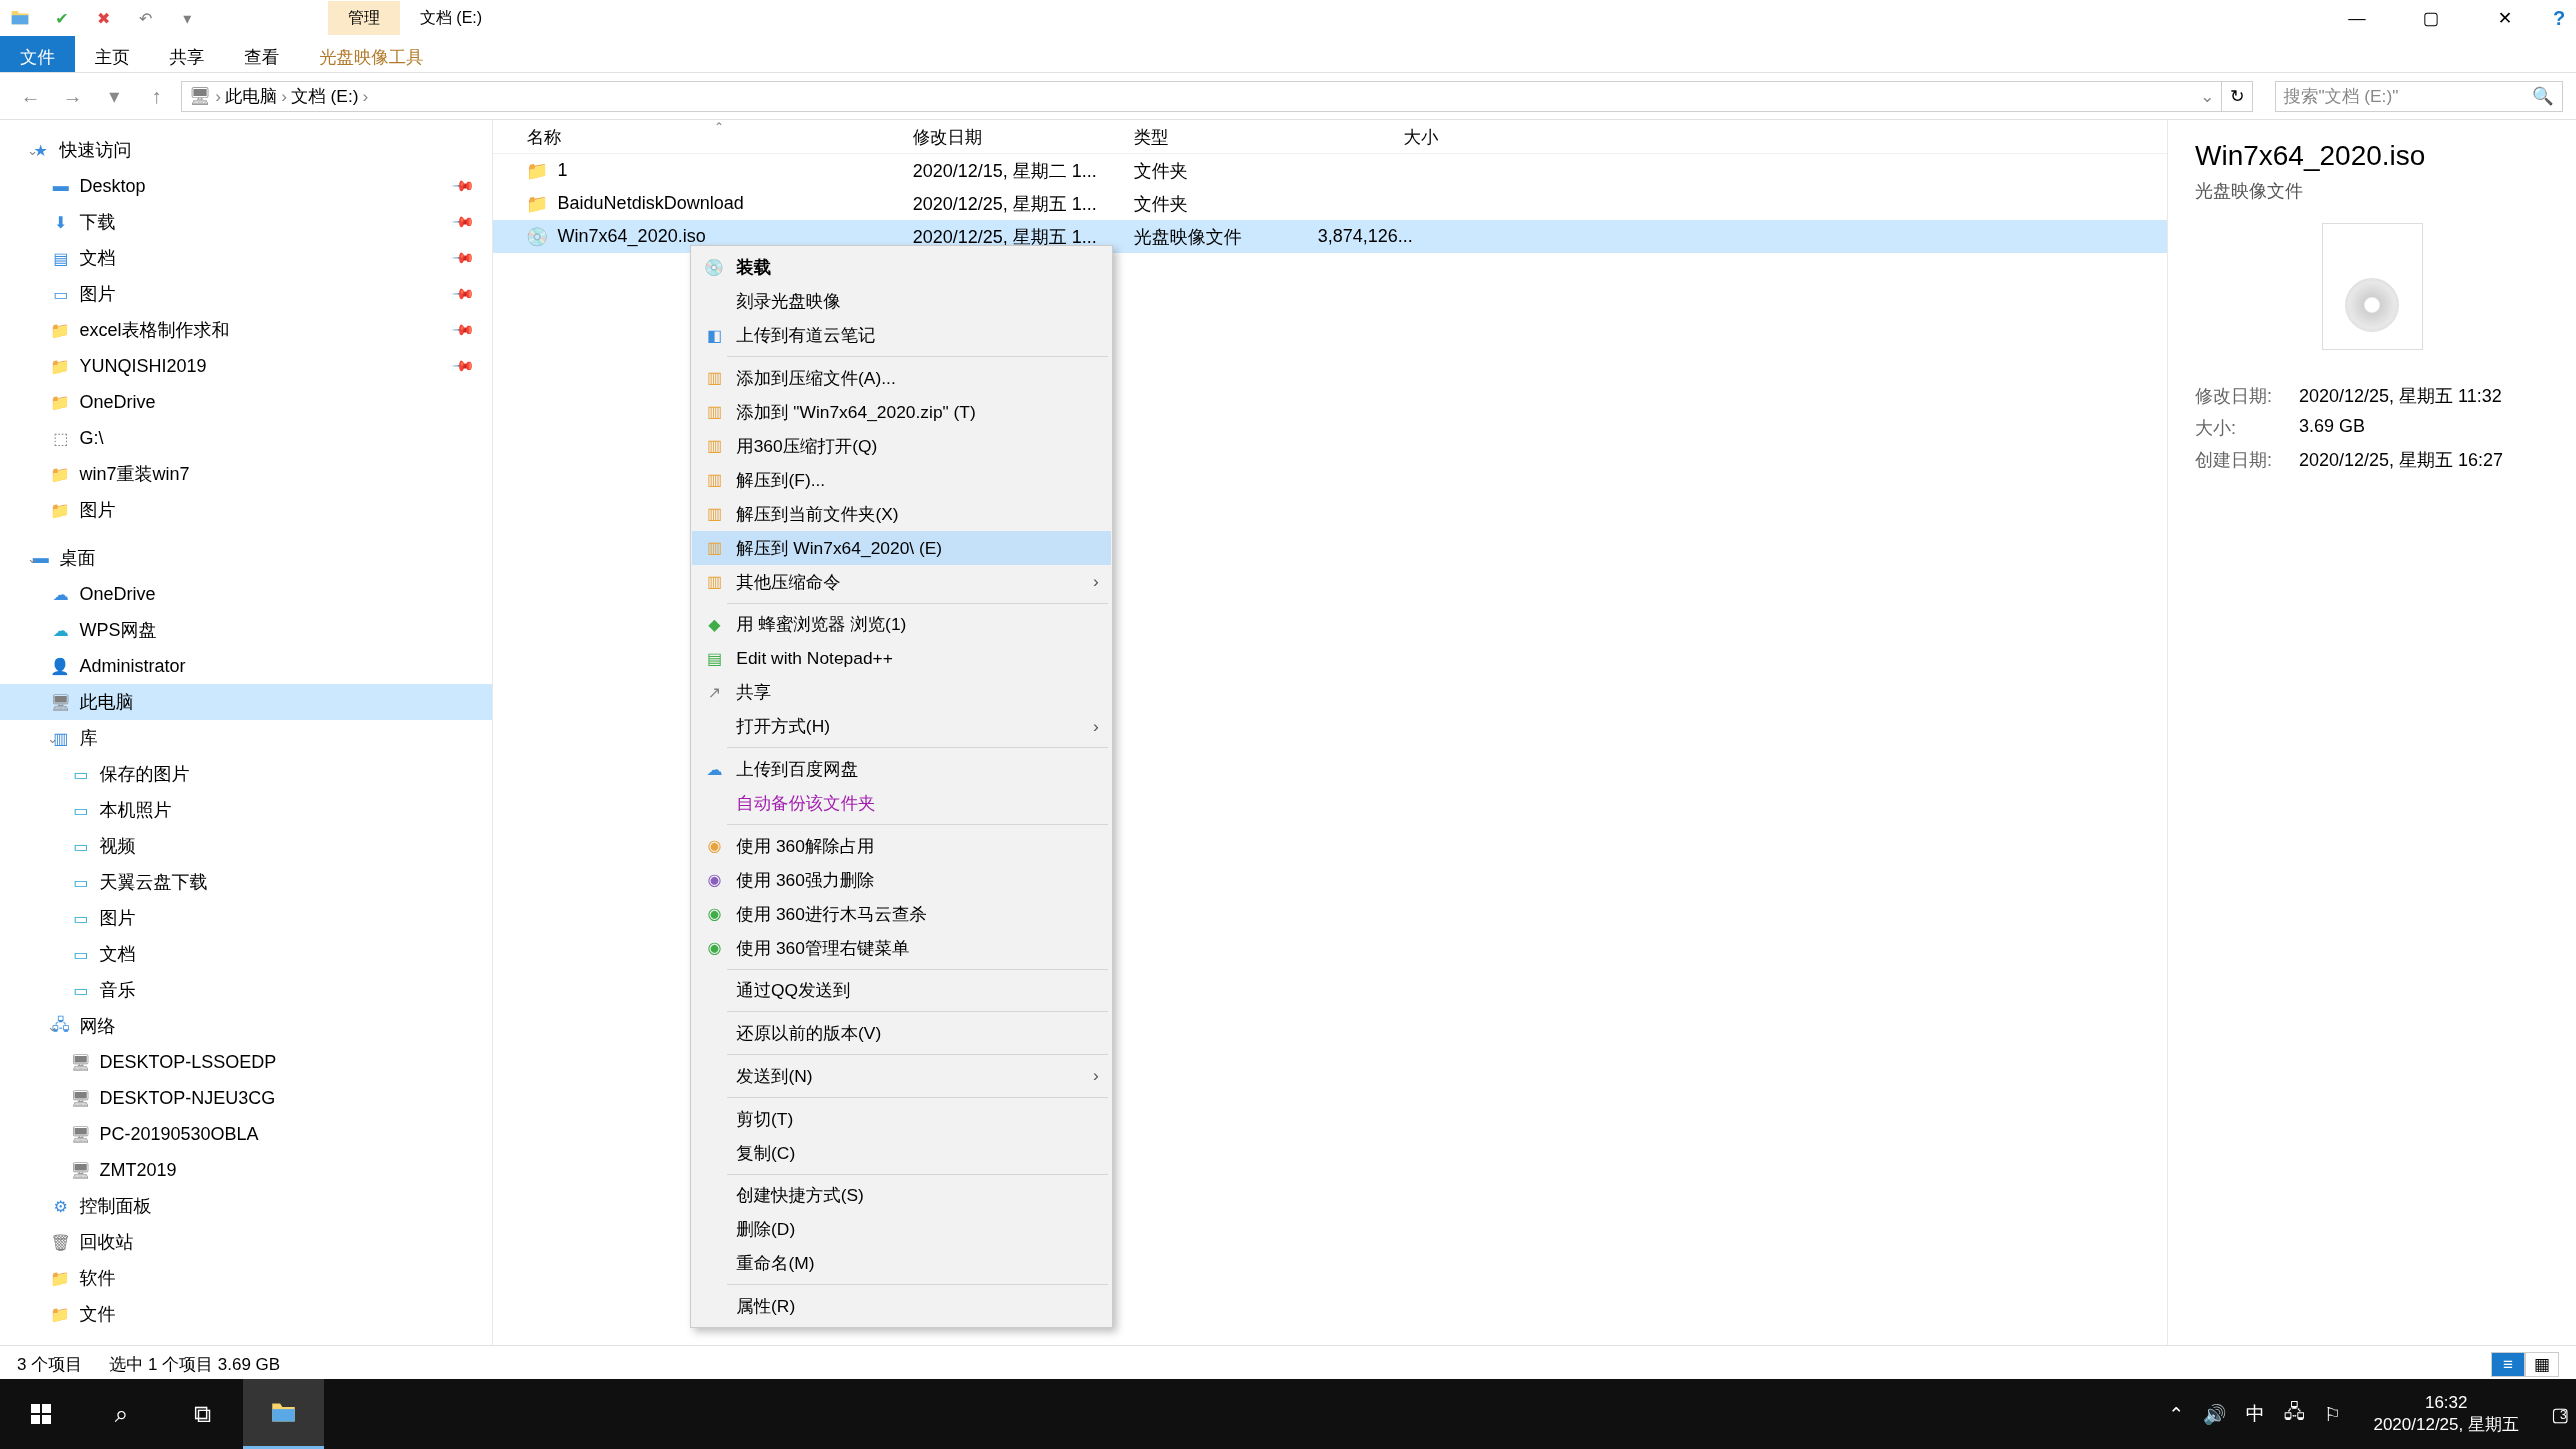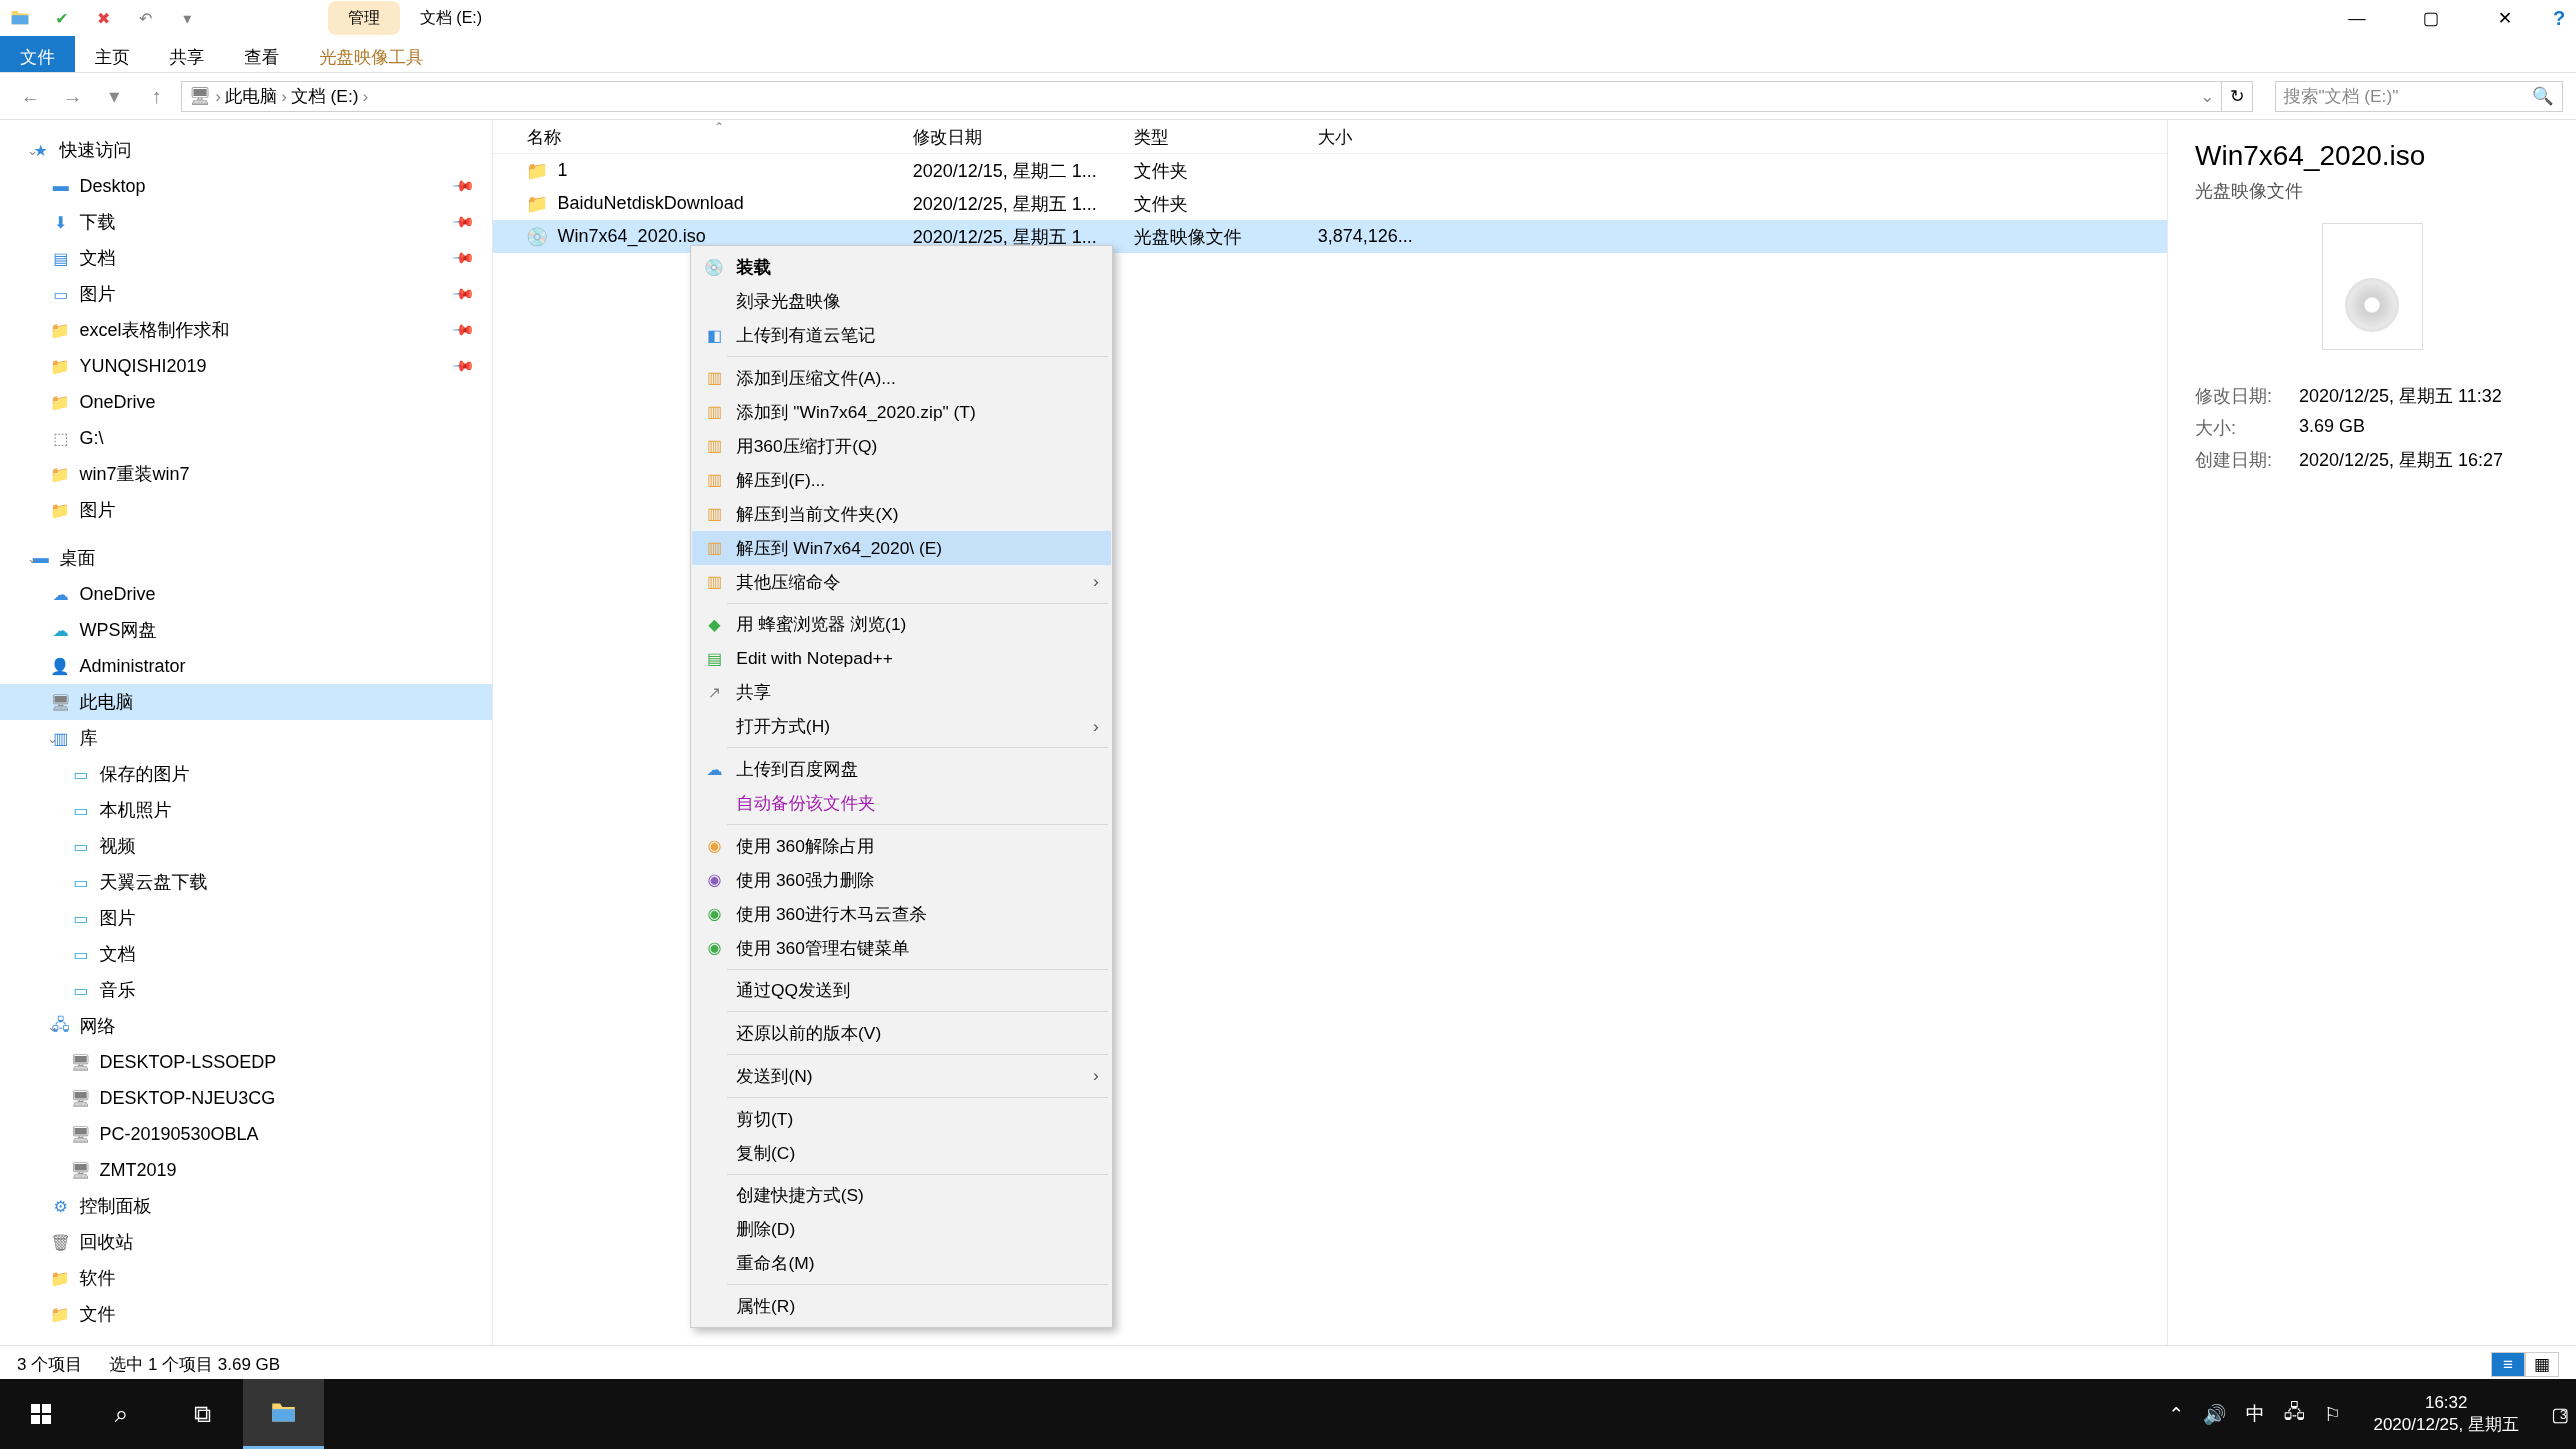--- a/index.html
+++ b/index.html
@@ -4,21 +4,21 @@
 <style>
 * { margin: 0; padding: 0; box-sizing: border-box; font-family: "Microsoft YaHei", "Segoe UI", sans-serif; }
 html, body { width: 2576px; height: 1449px; overflow: hidden; background: #fff; }
 body { transform-origin: 0 0; }
 
 
 .titlebar { height: 36px; background: #fff; display: flex; align-items: center; position: relative; font-size: 16px; }
 .qat { display: flex; align-items: center; padding-left: 6.7px; gap: 14.8px; }
 .qat-icon { width: 27px; height: 27px; display: flex; align-items: center; justify-content: center; }
 .title-tabs { display: flex; margin-left: 127px; }
-.title-tab { padding: 6.7px 20px; border-radius: 8px; }
+.title-tab { padding: 6.7px 20px; }
 .title-tab.active { background: #FCE9C8; }
 .title-tab.plain { background: transparent; }
 .win-controls { position: absolute; right: 0; top: 0; display: flex; }
 .win-btn { width: 74px; height: 36px; display: flex; align-items: center; justify-content: center; font-size: 17.4px; }
 .help-icon { width: 34px; height: 36px; display: flex; align-items: center; justify-content: center; color: #1979CA; font-size: 20px; font-weight: bold; }
 
 
 .ribbon { height: 37px; background: #fff; display: flex; align-items: stretch; border-bottom: 0.7px solid #e1e1e1; font-size: 17.4px; }
 .ribbon-tab { padding: 9.4px 20px; cursor: pointer; }
 .ribbon-tab.file { background: #1979CA; color: #fff; }
@@ -45,21 +45,21 @@
 .tree-expand { position: absolute; left: 27px; color: #888; font-size: 13.4px; }
 .tree-item.depth1 .tree-expand { left: 47px; }
 
 .content { flex: 1; display: flex; }
 .filelist { flex: 1; position: relative; }
 .col-headers { display: flex; height: 34px; align-items: center; font-size: 17.4px; border-bottom: 0.7px solid #f0f0f0; padding-left: 27px; }
 .col-headers > div { padding: 0 6.7px; }
 .col-name { width: 386px; }
 .col-date { width: 221px; }
 .col-type { width: 184px; }
-.col-size { width: 134px; }
+.col-size { width: 134px; text-align: right; }
 .sort-indicator { position: absolute; left: 221px; top: 0; color: #888; font-size: 12px; }
 
 .file-row { display: flex; height: 33px; align-items: center; font-size: 18px; padding-left: 27px; }
 .file-row.selected { background: #CCE8FF; }
 .file-row > div { padding: 0 6.7px; white-space: nowrap; overflow: hidden; text-overflow: ellipsis; }
 .file-name-cell { width: 386px; display: flex; align-items: center; gap: 9.4px; }
 .file-icon { width: 21.5px; height: 21.5px; display: flex; align-items: center; justify-content: center; }
 .col-size-cell { text-align: left; width: 134px; }
 
 

